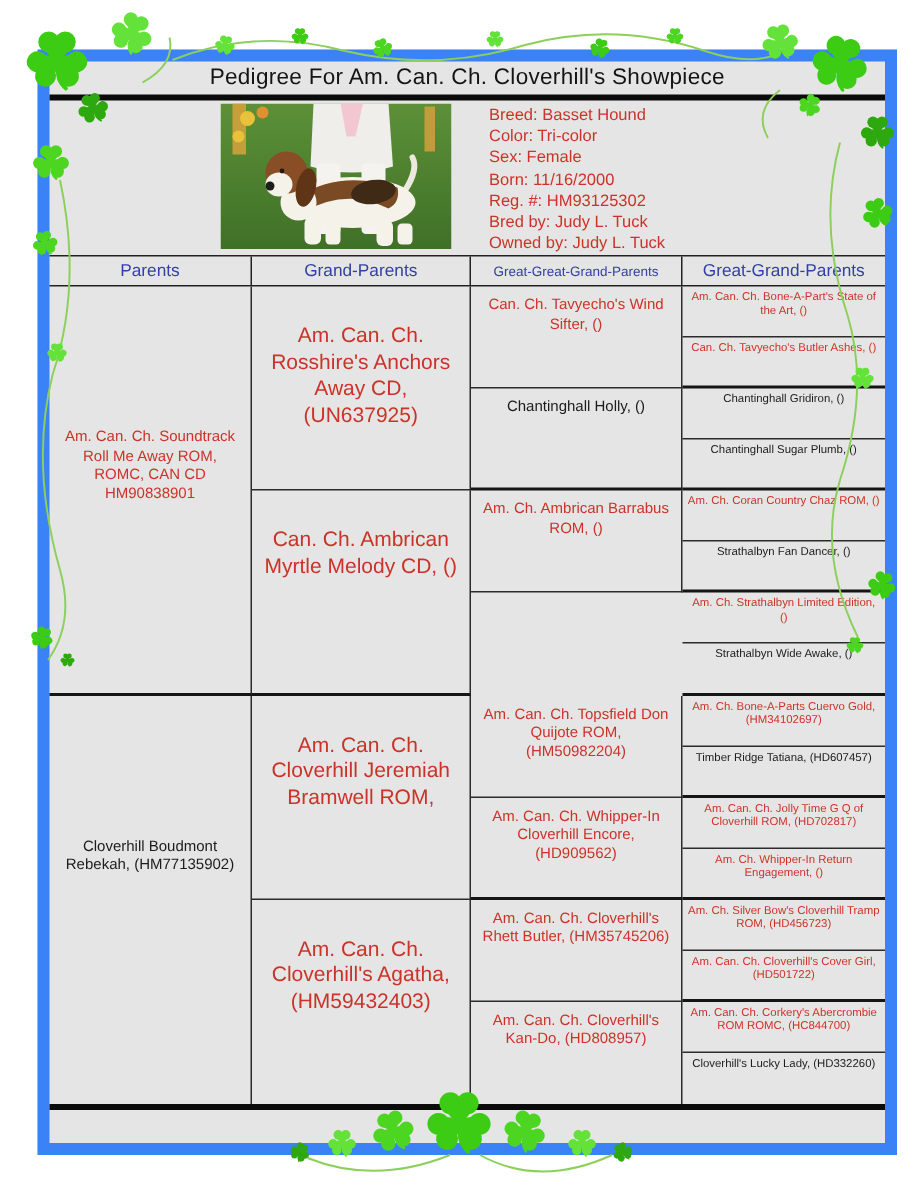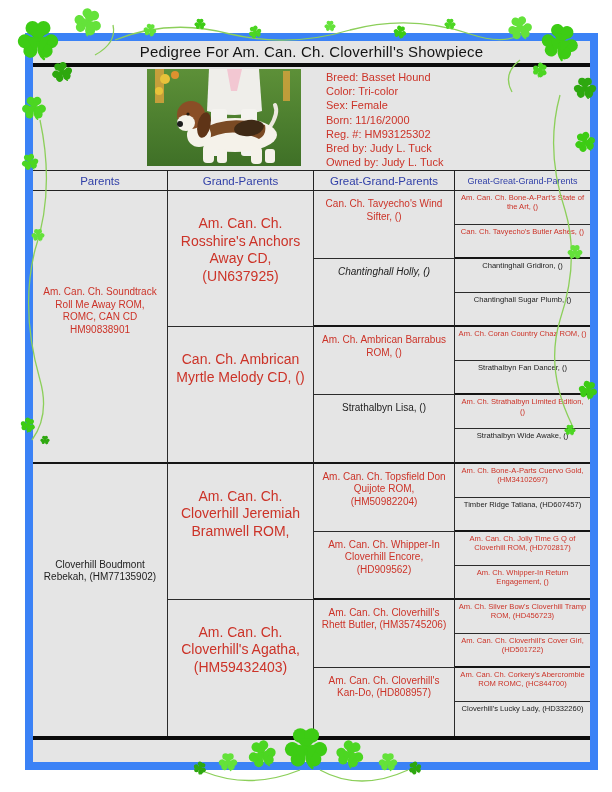--- a/index.html
+++ b/index.html
@@ -119,35 +119,34 @@
       <div>Born: 11/16/2000</div>
       <div>Reg. #: HM93125302</div>
       <div>Bred by: Judy L. Tuck</div>
       <div>Owned by: Judy L. Tuck</div>
     </div>
   </div>
 
   <div class="header-row grid-cols">
     <div class="hcell">Parents</div>
     <div class="hcell">Grand-Parents</div>
+    <div class="hcell h4">Great-Great-Grand-Parents</div>
     <div class="hcell">Great-Grand-Parents</div>
-    <div class="hcell h4">Great-Great-Grand-Parents</div>
   </div>
 
   <div id="pedigree-grid" class="grid-cols">
       <div class="cell col1 red br b2" style="grid-area: 1 / 1 / span 8;">Am. Can. Ch. Soundtrack Roll Me Away ROM, ROMC, CAN CD HM90838901</div>
       <div class="cell col1 blk br" style="grid-area: 9 / 1 / span 8;">Cloverhill Boudmont Rebekah, (HM77135902)</div>
       <div class="cell col2 red br b1" style="grid-area: 1 / 2 / span 4;">Am. Can. Ch. Rosshire's Anchors Away CD, (UN637925)</div>
       <div class="cell col2 red br b2" style="grid-area: 5 / 2 / span 4;">Can. Ch. Ambrican Myrtle Melody CD, ()</div>
       <div class="cell col2 red br b1" style="grid-area: 9 / 2 / span 4;">Am. Can. Ch. Cloverhill Jeremiah Bramwell ROM,</div>
       <div class="cell col2 red br" style="grid-area: 13 / 2 / span 4;">Am. Can. Ch. Cloverhill's Agatha, (HM59432403)</div>
       <div class="cell col3 red br b1" style="grid-area: 1 / 3 / span 2;">Can. Ch. Tavyecho's Wind Sifter, ()</div>
-      <div class="cell col3 blk br b2" style="grid-area: 3 / 3 / span 2; font-style: italic;">Chantinghall Holly, ()</div>
+      <div class="cell col3 blk br b2" style="grid-area: 3 / 3 / span 2;">Chantinghall Holly, ()</div>
       <div class="cell col3 red br b1" style="grid-area: 5 / 3 / span 2;">Am. Ch. Ambrican Barrabus ROM, ()</div>
-      <div class="cell col3 blk br b2" style="grid-area: 7 / 3 / span 2;">Strathalbyn Lisa, ()</div>
       <div class="cell col3 red br b1" style="grid-area: 9 / 3 / span 2;">Am. Can. Ch. Topsfield Don Quijote ROM, (HM50982204)</div>
       <div class="cell col3 red br b2" style="grid-area: 11 / 3 / span 2;">Am. Can. Ch. Whipper-In Cloverhill Encore, (HD909562)</div>
       <div class="cell col3 red br b1" style="grid-area: 13 / 3 / span 2;">Am. Can. Ch. Cloverhill's Rhett Butler, (HM35745206)</div>
       <div class="cell col3 red br" style="grid-area: 15 / 3 / span 2;">Am. Can. Ch. Cloverhill's Kan-Do, (HD808957)</div>
       <div class="cell col4 red b1" style="grid-area: 1 / 4 / span 1;">Am. Can. Ch. Bone-A-Part's State of the Art, ()</div>
       <div class="cell col4 red b2" style="grid-area: 2 / 4 / span 1;">Can. Ch. Tavyecho's Butler Ashes, ()</div>
       <div class="cell col4 blk b1" style="grid-area: 3 / 4 / span 1;">Chantinghall Gridiron, ()</div>
       <div class="cell col4 blk b2" style="grid-area: 4 / 4 / span 1;">Chantinghall Sugar Plumb, ()</div>
       <div class="cell col4 red b1" style="grid-area: 5 / 4 / span 1;">Am. Ch. Coran Country Chaz ROM, ()</div>
       <div class="cell col4 blk b2" style="grid-area: 6 / 4 / span 1;">Strathalbyn Fan Dancer, ()</div>

